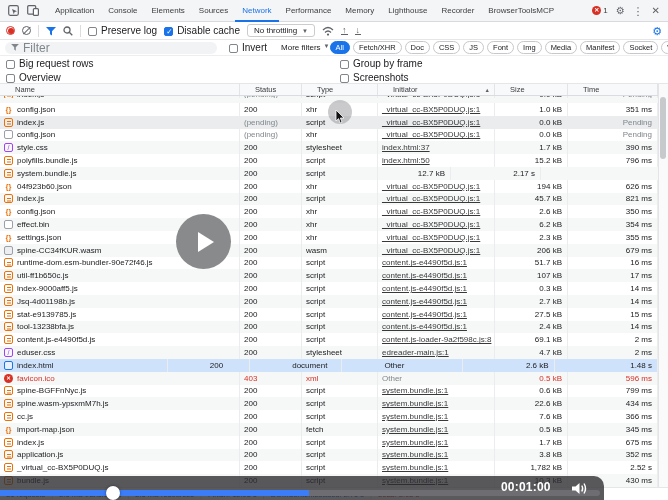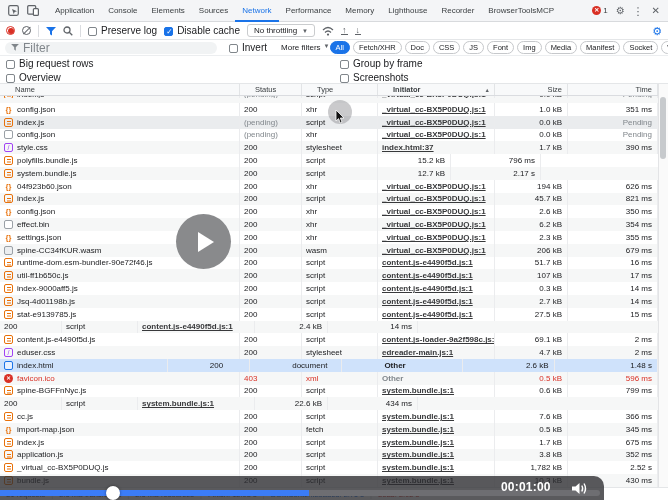--- a/index.html
+++ b/index.html
@@ -66,23 +66,23 @@
   .tbody{position:absolute;left:0;top:96px;width:658px;}
   .row{display:flex;height:12.8px;background:#fff;}
   .row.stripe{background:#f6f7f7;}
   .row.hover{background:#eaecee;}
   .row.selected{background:#cfe2fb;gap:38px;}
   .row.partial{height:7px;overflow:hidden;}
   .row.partial .cell{margin-top:-5px;}
   .cell{display:flex;align-items:center;padding-left:4px;border-right:1px solid #ebecee;
         height:100%;font-size:8px;white-space:nowrap;overflow:hidden;}
   .c-name{width:240px;} .c-status{width:62px;} .c-type{width:76px;}
-  .c-init{width:117px;font-weight:bold;} .c-size{width:73px;justify-content:flex-end;padding-right:5px;}
+  .c-init{width:117px;} .c-size{width:73px;justify-content:flex-end;padding-right:5px;}
   .c-time{width:90px;justify-content:flex-end;padding-right:5px;}
-  .h-size,.h-time{justify-content:flex-end;}
+  .h-size,.h-time{justify-content:flex-start;}
   .sortarrow{font-size:5.5px;color:#5f6368;margin-left:auto;margin-right:4px;}
   .pending{color:#80868b;}
   .row.error .cell, .row.error .iname{color:#d93025;}
   .ilink{text-decoration:underline;color:#38393b;}
   .iother{color:#80868b;}
   .row.selected .iother{color:#202124;}
   .ficon{width:9px;height:9px;margin-right:4px;border-radius:2px;flex-shrink:0;
          text-align:center;position:relative;}
   .ficon.js{border:1px solid #e8710a;}
   .ficon.js:after{content:"";position:absolute;left:1.5px;top:2.2px;width:4px;height:1px;
@@ -343,20 +343,23 @@
         <div class="cell c-size">1.7 kB</div>
         <div class="cell c-time">390 ms</div>
       </div>
       <div class="row">
         <div class="cell c-name">
           <span class="ficon js"></span>
           <span class="iname">polyfills.bundle.js</span>
         </div>
         <div class="cell c-status">200</div>
         <div class="cell c-type">script</div>
+        <div class="cell c-init">
+          <span class="ilink">index.html:50</span>
+        </div>
         <div class="cell c-size">15.2 kB</div>
         <div class="cell c-time">796 ms</div>
       </div>
       <div class="row stripe">
         <div class="cell c-name">
           <span class="ficon js"></span>
           <span class="iname">system.bundle.js</span>
         </div>
         <div class="cell c-status">200</div>
         <div class="cell c-type">script</div>
@@ -500,20 +503,24 @@
         </div>
         <div class="cell c-status">200</div>
         <div class="cell c-type">script</div>
         <div class="cell c-init">
           <span class="ilink">content.js-e4490f5d.js:1</span>
         </div>
         <div class="cell c-size">27.5 kB</div>
         <div class="cell c-time">15 ms</div>
       </div>
       <div class="row stripe">
+        <div class="cell c-name">
+          <span class="ficon js"></span>
+          <span class="iname">tool-13238bfa.js</span>
+        </div>
         <div class="cell c-status">200</div>
         <div class="cell c-type">script</div>
         <div class="cell c-init">
           <span class="ilink">content.js-e4490f5d.js:1</span>
         </div>
         <div class="cell c-size">2.4 kB</div>
         <div class="cell c-time">14 ms</div>
       </div>
       <div class="row">
         <div class="cell c-name">
@@ -574,20 +581,24 @@
         </div>
         <div class="cell c-status">200</div>
         <div class="cell c-type">script</div>
         <div class="cell c-init">
           <span class="ilink">system.bundle.js:1</span>
         </div>
         <div class="cell c-size">0.6 kB</div>
         <div class="cell c-time">799 ms</div>
       </div>
       <div class="row stripe">
+        <div class="cell c-name">
+          <span class="ficon js"></span>
+          <span class="iname">spine.wasm-ypsxmM7h.js</span>
+        </div>
         <div class="cell c-status">200</div>
         <div class="cell c-type">script</div>
         <div class="cell c-init">
           <span class="ilink">system.bundle.js:1</span>
         </div>
         <div class="cell c-size">22.6 kB</div>
         <div class="cell c-time">434 ms</div>
       </div>
       <div class="row">
         <div class="cell c-name">

